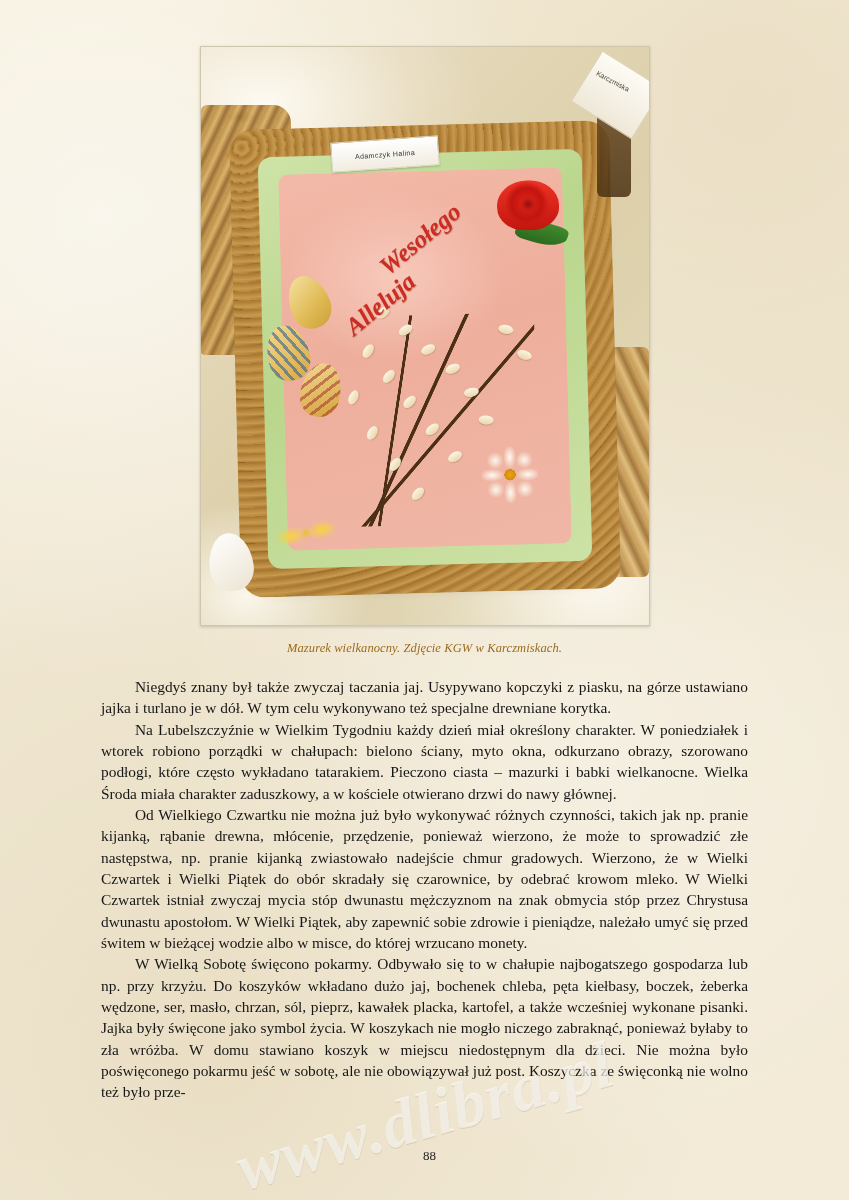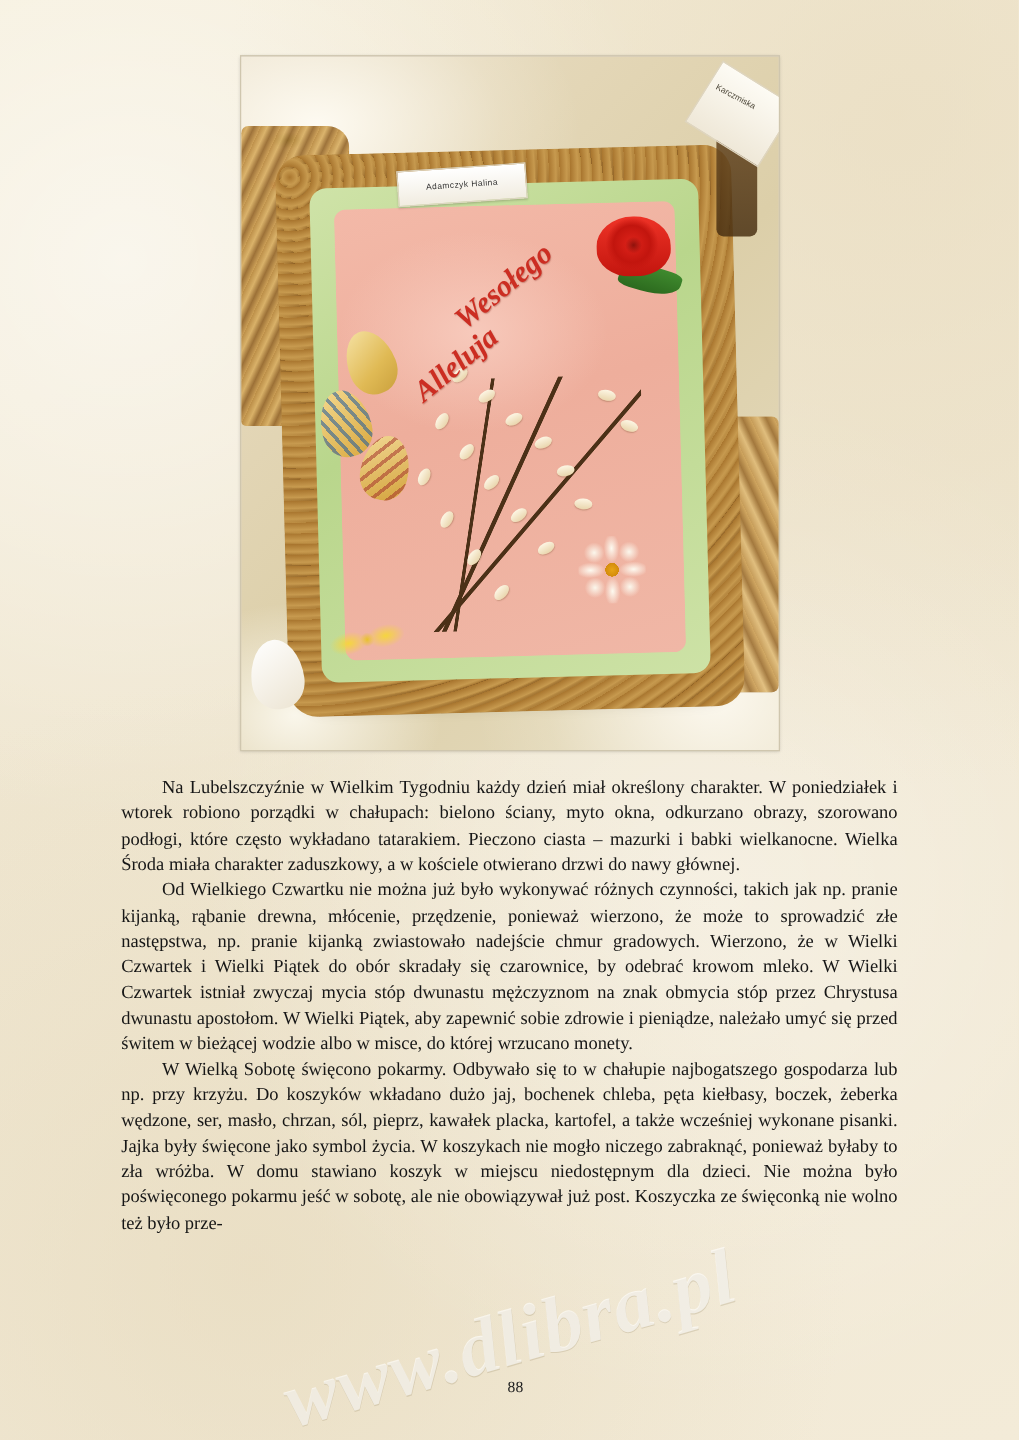--- a/index.html
+++ b/index.html
@@ -402,23 +402,27 @@
 
         <div class="name-card">
           <span>Adamczyk  Halina</span>
         </div>
         <div class="corner-card">
           <span>Karczmiska</span>
         </div>
 
       </div>
     </div>
+    <figcaption class="figure-caption">
+      <span>Mazurek wielkanocny. Zdjęcie KGW w Karczmiskach</span><span>.</span>
+    </figcaption>
   </figure>
 
   <div class="body-text">
+    <p>Niegdyś znany był także zwyczaj taczania jaj. Usypywano kopczyki z piasku, na górze ustawiano jajka i turlano je w dół. W tym celu wykonywano też specjalne drewniane korytka.</p>
     <p>Na Lubelszczyźnie w Wielkim Tygodniu każdy dzień miał określony charakter. W poniedziałek i wtorek robiono porządki w chałupach: bielono ściany, myto okna, odkurzano obrazy, szorowano podłogi, które często wykładano tatarakiem. Pieczono ciasta – mazurki i babki wielkanocne. Wielka Środa miała charakter zaduszkowy, a w kościele otwierano drzwi do nawy głównej.</p>
     <p>Od Wielkiego Czwartku nie można już było wykonywać różnych czynności, takich jak np. pranie kijanką, rąbanie drewna, młócenie, przędzenie, ponieważ wierzono, że może to sprowadzić złe następstwa, np. pranie kijanką zwiastowało nadejście chmur gradowych. Wierzono, że w Wielki Czwartek i Wielki Piątek do obór skradały się czarownice, by odebrać krowom mleko. W Wielki Czwartek istniał zwyczaj mycia stóp dwunastu mężczyznom na znak obmycia stóp przez Chrystusa dwunastu apostołom. W Wielki Piątek, aby zapewnić sobie zdrowie i pieniądze, należało umyć się przed świtem w bieżącej wodzie albo w misce, do której wrzucano monety.</p>
     <p>W Wielką Sobotę święcono pokarmy. Odbywało się to w chałupie najbogatszego gospodarza lub np. przy krzyżu. Do koszyków wkładano dużo jaj, bochenek chleba, pęta kiełbasy, boczek, żeberka wędzone, ser, masło, chrzan, sól, pieprz, kawałek placka, kartofel, a także wcześniej wykonane pisanki. Jajka były święcone jako symbol życia. W koszykach nie mogło niczego zabraknąć, ponieważ byłaby to zła wróżba. W domu stawiano koszyk w miejscu niedostępnym dla dzieci. Nie można było poświęconego pokarmu jeść w sobotę, ale nie obowiązywał już post. Koszyczka ze święconką nie wolno też było prze-</p>
   </div>
 
   <div class="watermark">www.dlibra.pl</div>
 
   <div class="page-number">88</div>
 </div>
 

